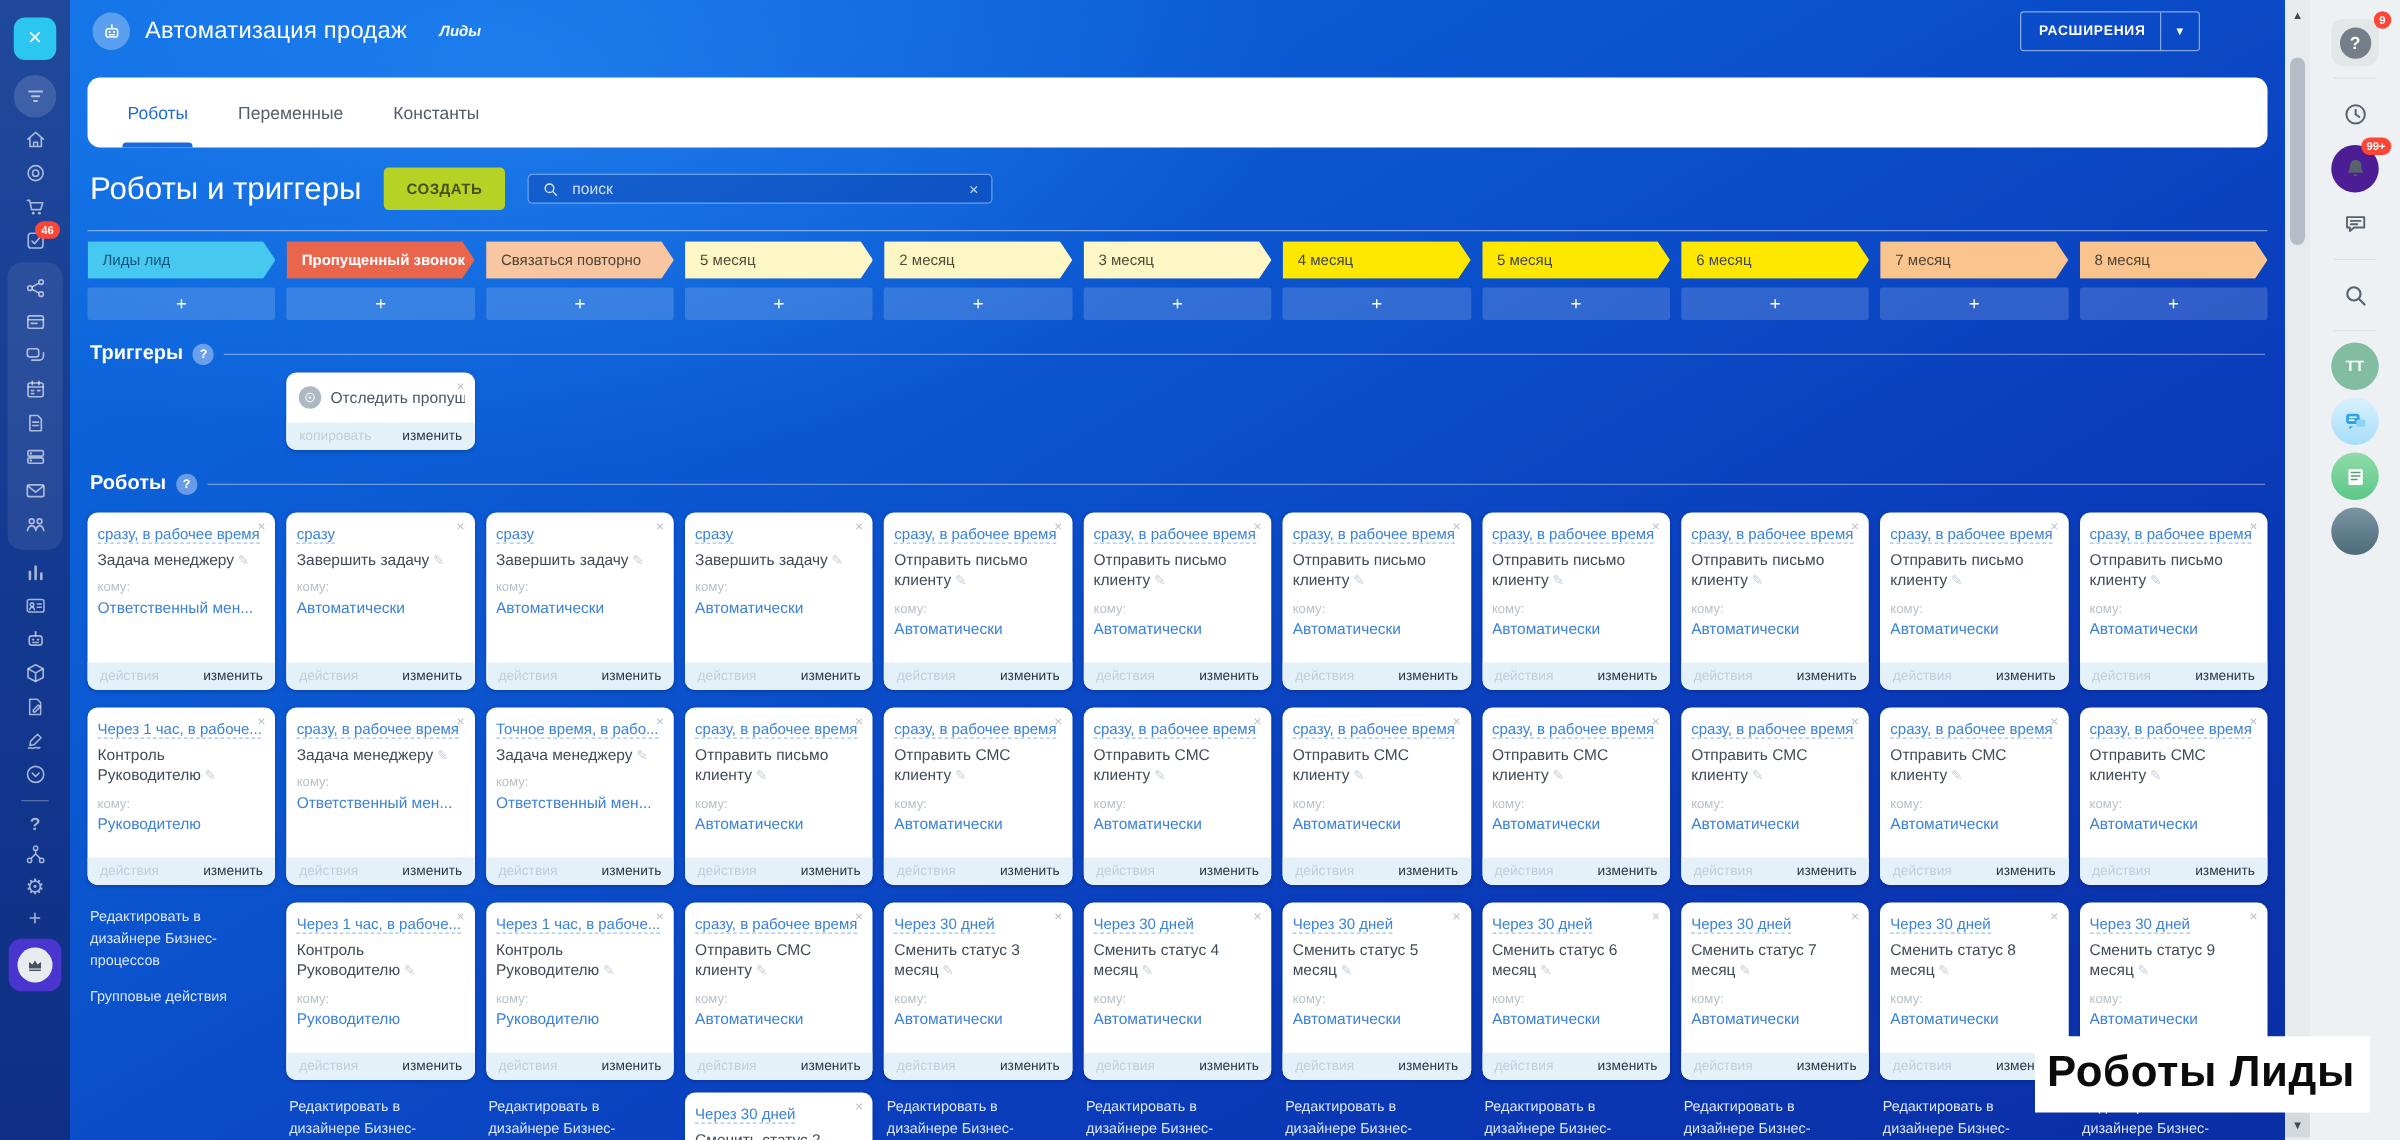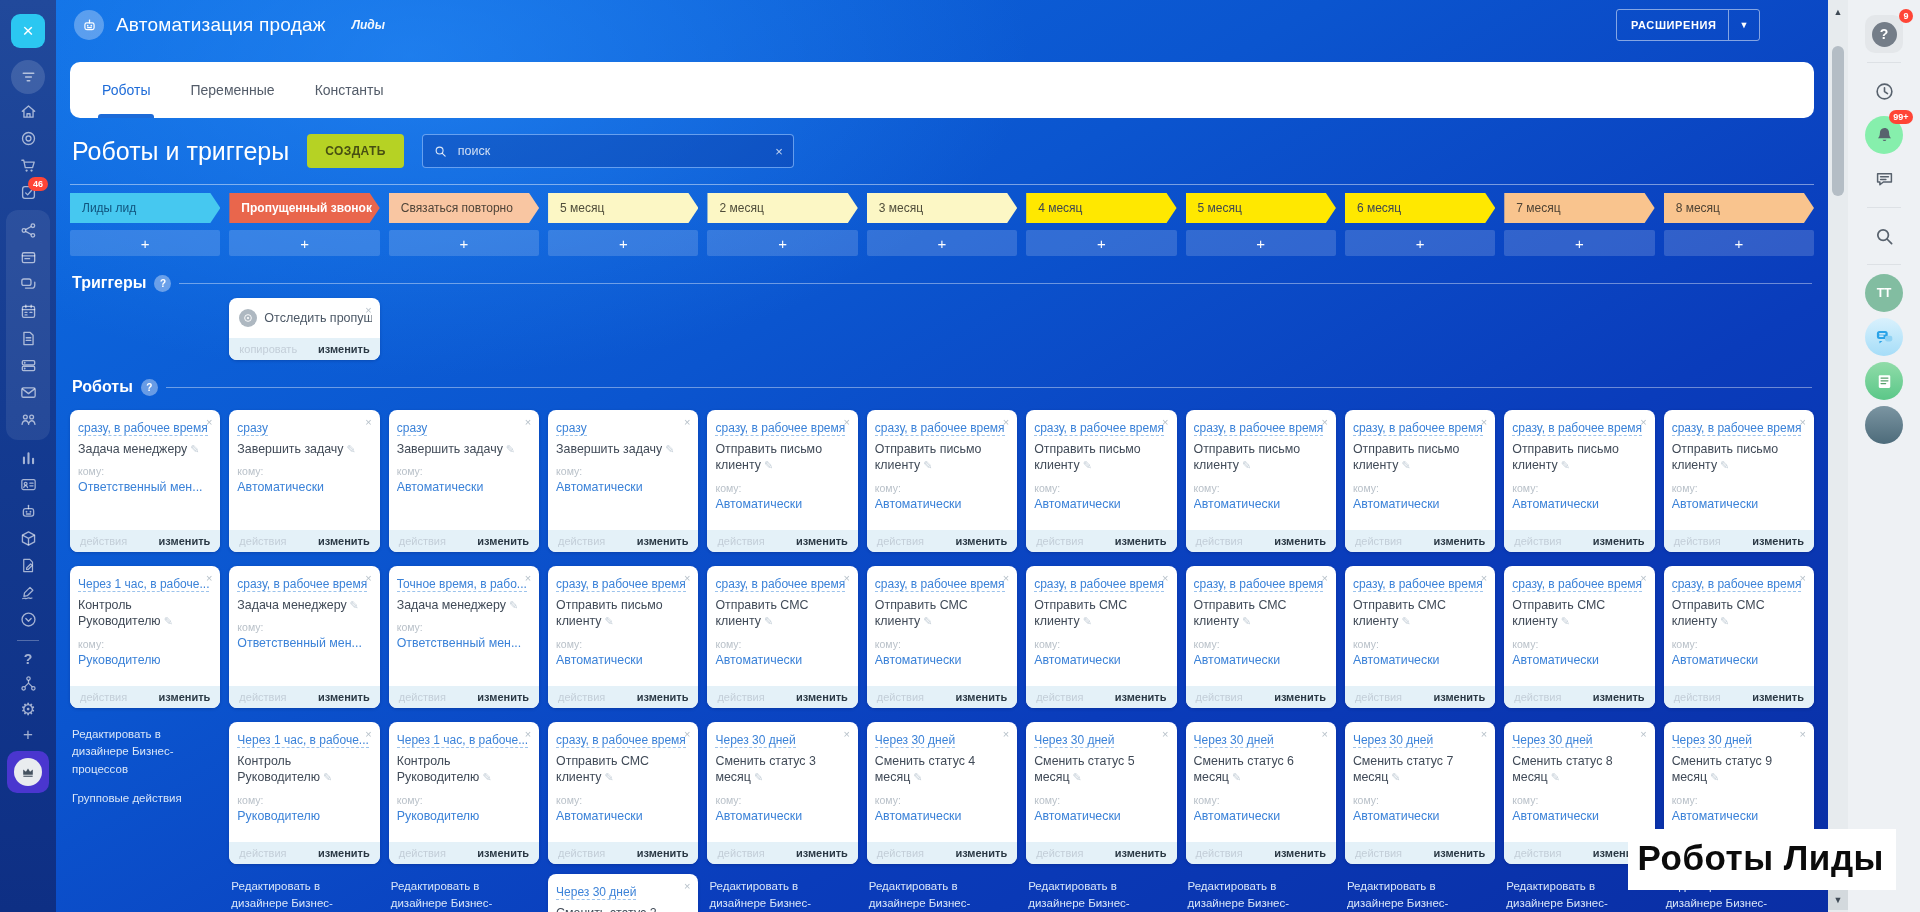--- a/index.html
+++ b/index.html
@@ -34,21 +34,21 @@
   .ext-caret{padding:0 10px;font-size:9px;}
 
   .tabbar{background:#fff;border-radius:10px;height:56px;display:flex;align-items:stretch;padding:0 12px;margin-top:12px;}
   .tab{padding:0 20px;display:flex;align-items:center;font-size:14px;color:#535c69;position:relative;}
   .tab.active{color:#1d6bd8;}
   .tab.active::after{content:"";position:absolute;left:16px;right:16px;bottom:0;height:4px;background:#1d6bd8;border-radius:3px 3px 0 0;}
 
   .header-row{margin-top:16px;display:flex;align-items:center;gap:18px;color:#fff;padding:0 2px;}
   .page-title{font-size:25px;font-weight:400;}
   .create-btn{background:#b6d224;color:#474f12;font-size:12px;font-weight:700;padding:10px 18px;border-radius:4px;letter-spacing:.4px;}
-  .search{width:372px;height:34px;border:1px solid rgba(140,190,255,.7);background:rgba(8,40,140,.28);border-radius:4px;display:flex;align-items:center;padding:0 10px;gap:8px;box-sizing:border-box;}
+  .search{width:372px;height:24px;border:1px solid rgba(140,190,255,.7);background:rgba(8,40,140,.28);border-radius:4px;display:flex;align-items:center;padding:0 10px;gap:8px;box-sizing:border-box;}
   .search svg{width:15px;height:15px;color:rgba(255,255,255,.85);flex:0 0 auto;}
   .search input{flex:1;background:transparent;border:0;outline:0;color:#fff;font-size:12.5px;font-family:inherit;}
   .search input::placeholder{color:rgba(255,255,255,.8);}
   .search-clear{color:rgba(255,255,255,.75);font-size:13px;}
   .hr{height:1px;background:rgba(255,255,255,.45);margin-top:16px;}
 
   .cols{display:grid;grid-template-columns:repeat(11,1fr);column-gap:9px;}
   #stages{margin-top:8px;}
   .stage{height:30px;display:flex;align-items:center;padding-left:12px;font-size:12px;clip-path:polygon(0 0,calc(100% - 10px) 0,100% 50%,calc(100% - 10px) 100%,0 100%);box-sizing:border-box;white-space:nowrap;overflow:hidden;}
   #plusrow{margin-top:7px;}
@@ -62,21 +62,21 @@
   .trigger-row{margin-top:6px;}
   .tcard{grid-column:2;background:#fff;border-radius:8px;overflow:hidden;box-shadow:0 1px 3px rgba(0,20,80,.25);}
   .tcard-top{display:flex;align-items:center;gap:7px;padding:11px 8px 11px 10px;position:relative;}
   .tcard-ic{width:18px;height:18px;border-radius:50%;background:#aeb8c1;color:#fff;display:flex;align-items:center;justify-content:center;flex:0 0 auto;}
   .tcard-ic svg{width:12px;height:12px;}
   .tcard-title{font-size:12.5px;color:#4c5866;flex:1;white-space:nowrap;overflow:hidden;}
   .card-x{color:#b6c0c9;font-size:11px;line-height:1;}
   .tcard-x{position:absolute;top:7px;right:8px;}
   .card-foot{background:#e4f1f8;display:flex;justify-content:space-between;align-items:center;padding:5px 10px;font-size:11px;}
   .dim-link{color:#c3ced8;}
-  .edit-link{color:#2b3945;font-weight:bold;}
+  .edit-link{color:#2b3945;}
 
   .cardrow{margin-top:14px;}
   .cardrow.r4{margin-top:10px;}
   .card{background:#fff;border-radius:8px;min-height:142px;display:flex;flex-direction:column;box-shadow:0 1px 3px rgba(0,20,80,.25);position:relative;overflow:hidden;box-sizing:border-box;}
   .card-body{padding:8px 8px 6px;flex:1;}
   .when{color:#3b82d8;font-size:12px;border-bottom:1px dashed #9cc3ec;line-height:1.55;display:inline;}
   .cx{position:absolute;top:7px;right:8px;}
   .action-line{margin-top:3px;font-size:12.4px;color:#404a57;line-height:1.35;padding-right:6px;}
   .pencil{color:#c6d0d9;font-size:11px;margin-left:3px;}
   .to-label{margin-top:8px;font-size:10.5px;color:#b9c1c9;}
@@ -90,21 +90,21 @@
   .sb-btn{position:absolute;left:0;width:20px;height:20px;display:flex;align-items:center;justify-content:center;color:#3f4a55;font-size:9px;}
   .sb-up{top:2px;}
   .sb-down{bottom:2px;background:#d3d9dd;}
   .sb-thumb{position:absolute;left:4px;width:12px;top:46px;height:150px;background:#b4bdc5;border-radius:6px;}
 
   
   .right-rail{width:72px;flex:0 0 72px;background:#eef1f4;display:flex;flex-direction:column;align-items:center;padding-top:12px;box-sizing:border-box;}
   .rr-item{width:38px;height:38px;display:flex;align-items:center;justify-content:center;position:relative;margin:3px 0;color:#58626d;}
   .rr-item svg{width:23px;height:23px;}
   .rr-bgsq{background:#e4e7ea;border-radius:10px;}
-  .rr-bgcirc{background:#86efac;border-radius:50%;text-align:right;}
+  .rr-bgcirc{background:#4c1d95;border-radius:50%;text-align:right;}
   .help-circ{width:25px;height:25px;border-radius:50%;background:#747d88;color:#fff;font-size:14px;font-weight:700;display:flex;align-items:center;justify-content:center;}
   .rr-divider{width:34px;height:1px;background:#dde1e5;margin:6px 0;}
   .rr-avatar{border-radius:50%;background:#82bda1;color:#fff;font-size:12px;font-weight:700;}
   .rr-msgr{border-radius:50%;background:linear-gradient(180deg,#d9f1fd,#a5ddf8);}
   .rr-feed{border-radius:50%;background:linear-gradient(180deg,#90dca9,#5bc788);}
   .rr-profile{border-radius:50%;background:linear-gradient(180deg,#7b95a2,#4d6b7a);}
 
   
   .watermark{position:absolute;right:24px;bottom:22px;height:57px;background:#fff;color:#0b0b0b;display:flex;align-items:center;padding:0 12px 4px 10px;font-size:35px;font-weight:700;letter-spacing:.5px;z-index:40;font-family:"Liberation Sans",sans-serif;white-space:nowrap;}
 </style>

